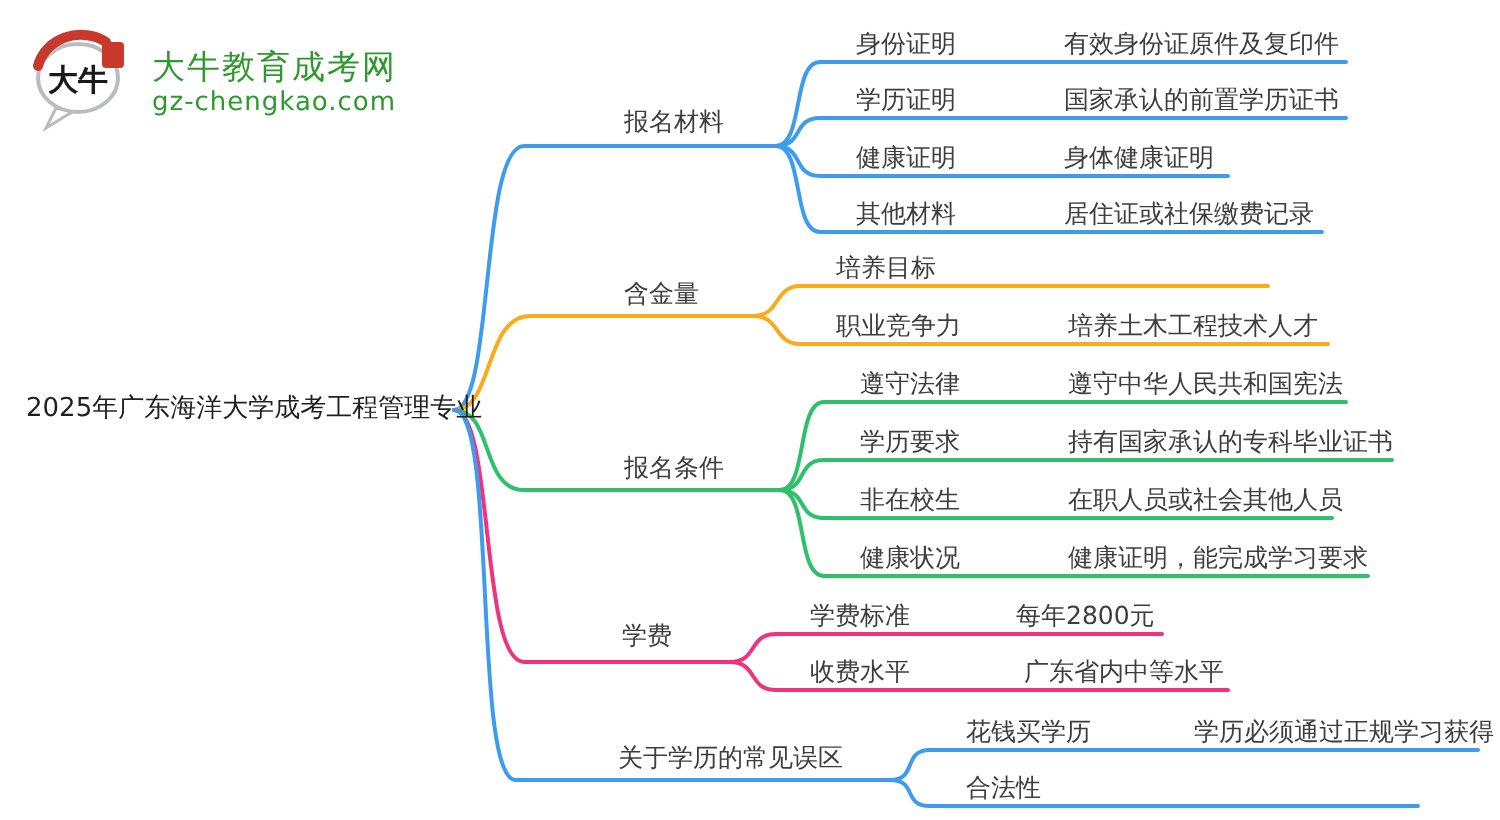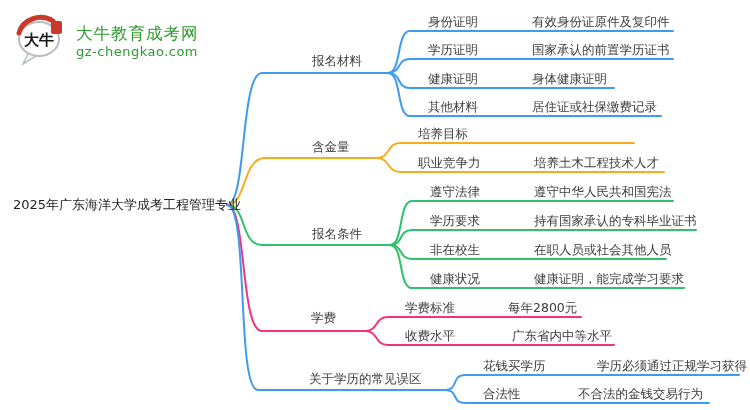--- a/index.html
+++ b/index.html
@@ -100,15 +100,14 @@
   <span class="node branch-label" style="left:311px;top:310px">学费</span>
   <span class="node" style="left:405px;top:300px">学费标准</span>
   <span class="node" style="left:508px;top:300px">每年2800元</span>
   <span class="node" style="left:405px;top:328px">收费水平</span>
   <span class="node" style="left:512px;top:328px">广东省内中等水平</span>
 
   <span class="node branch-label" style="left:309px;top:371px">关于学历的常见误区</span>
   <span class="node" style="left:483px;top:358px">花钱买学历</span>
   <span class="node" style="left:597px;top:358px">学历必须通过正规学习获得</span>
   <span class="node" style="left:483px;top:386px">合法性</span>
-  <span class="node" style="left:578px;top:386px">不合法的金钱交易行为</span>
 
 </div>
 
 </body></html>

